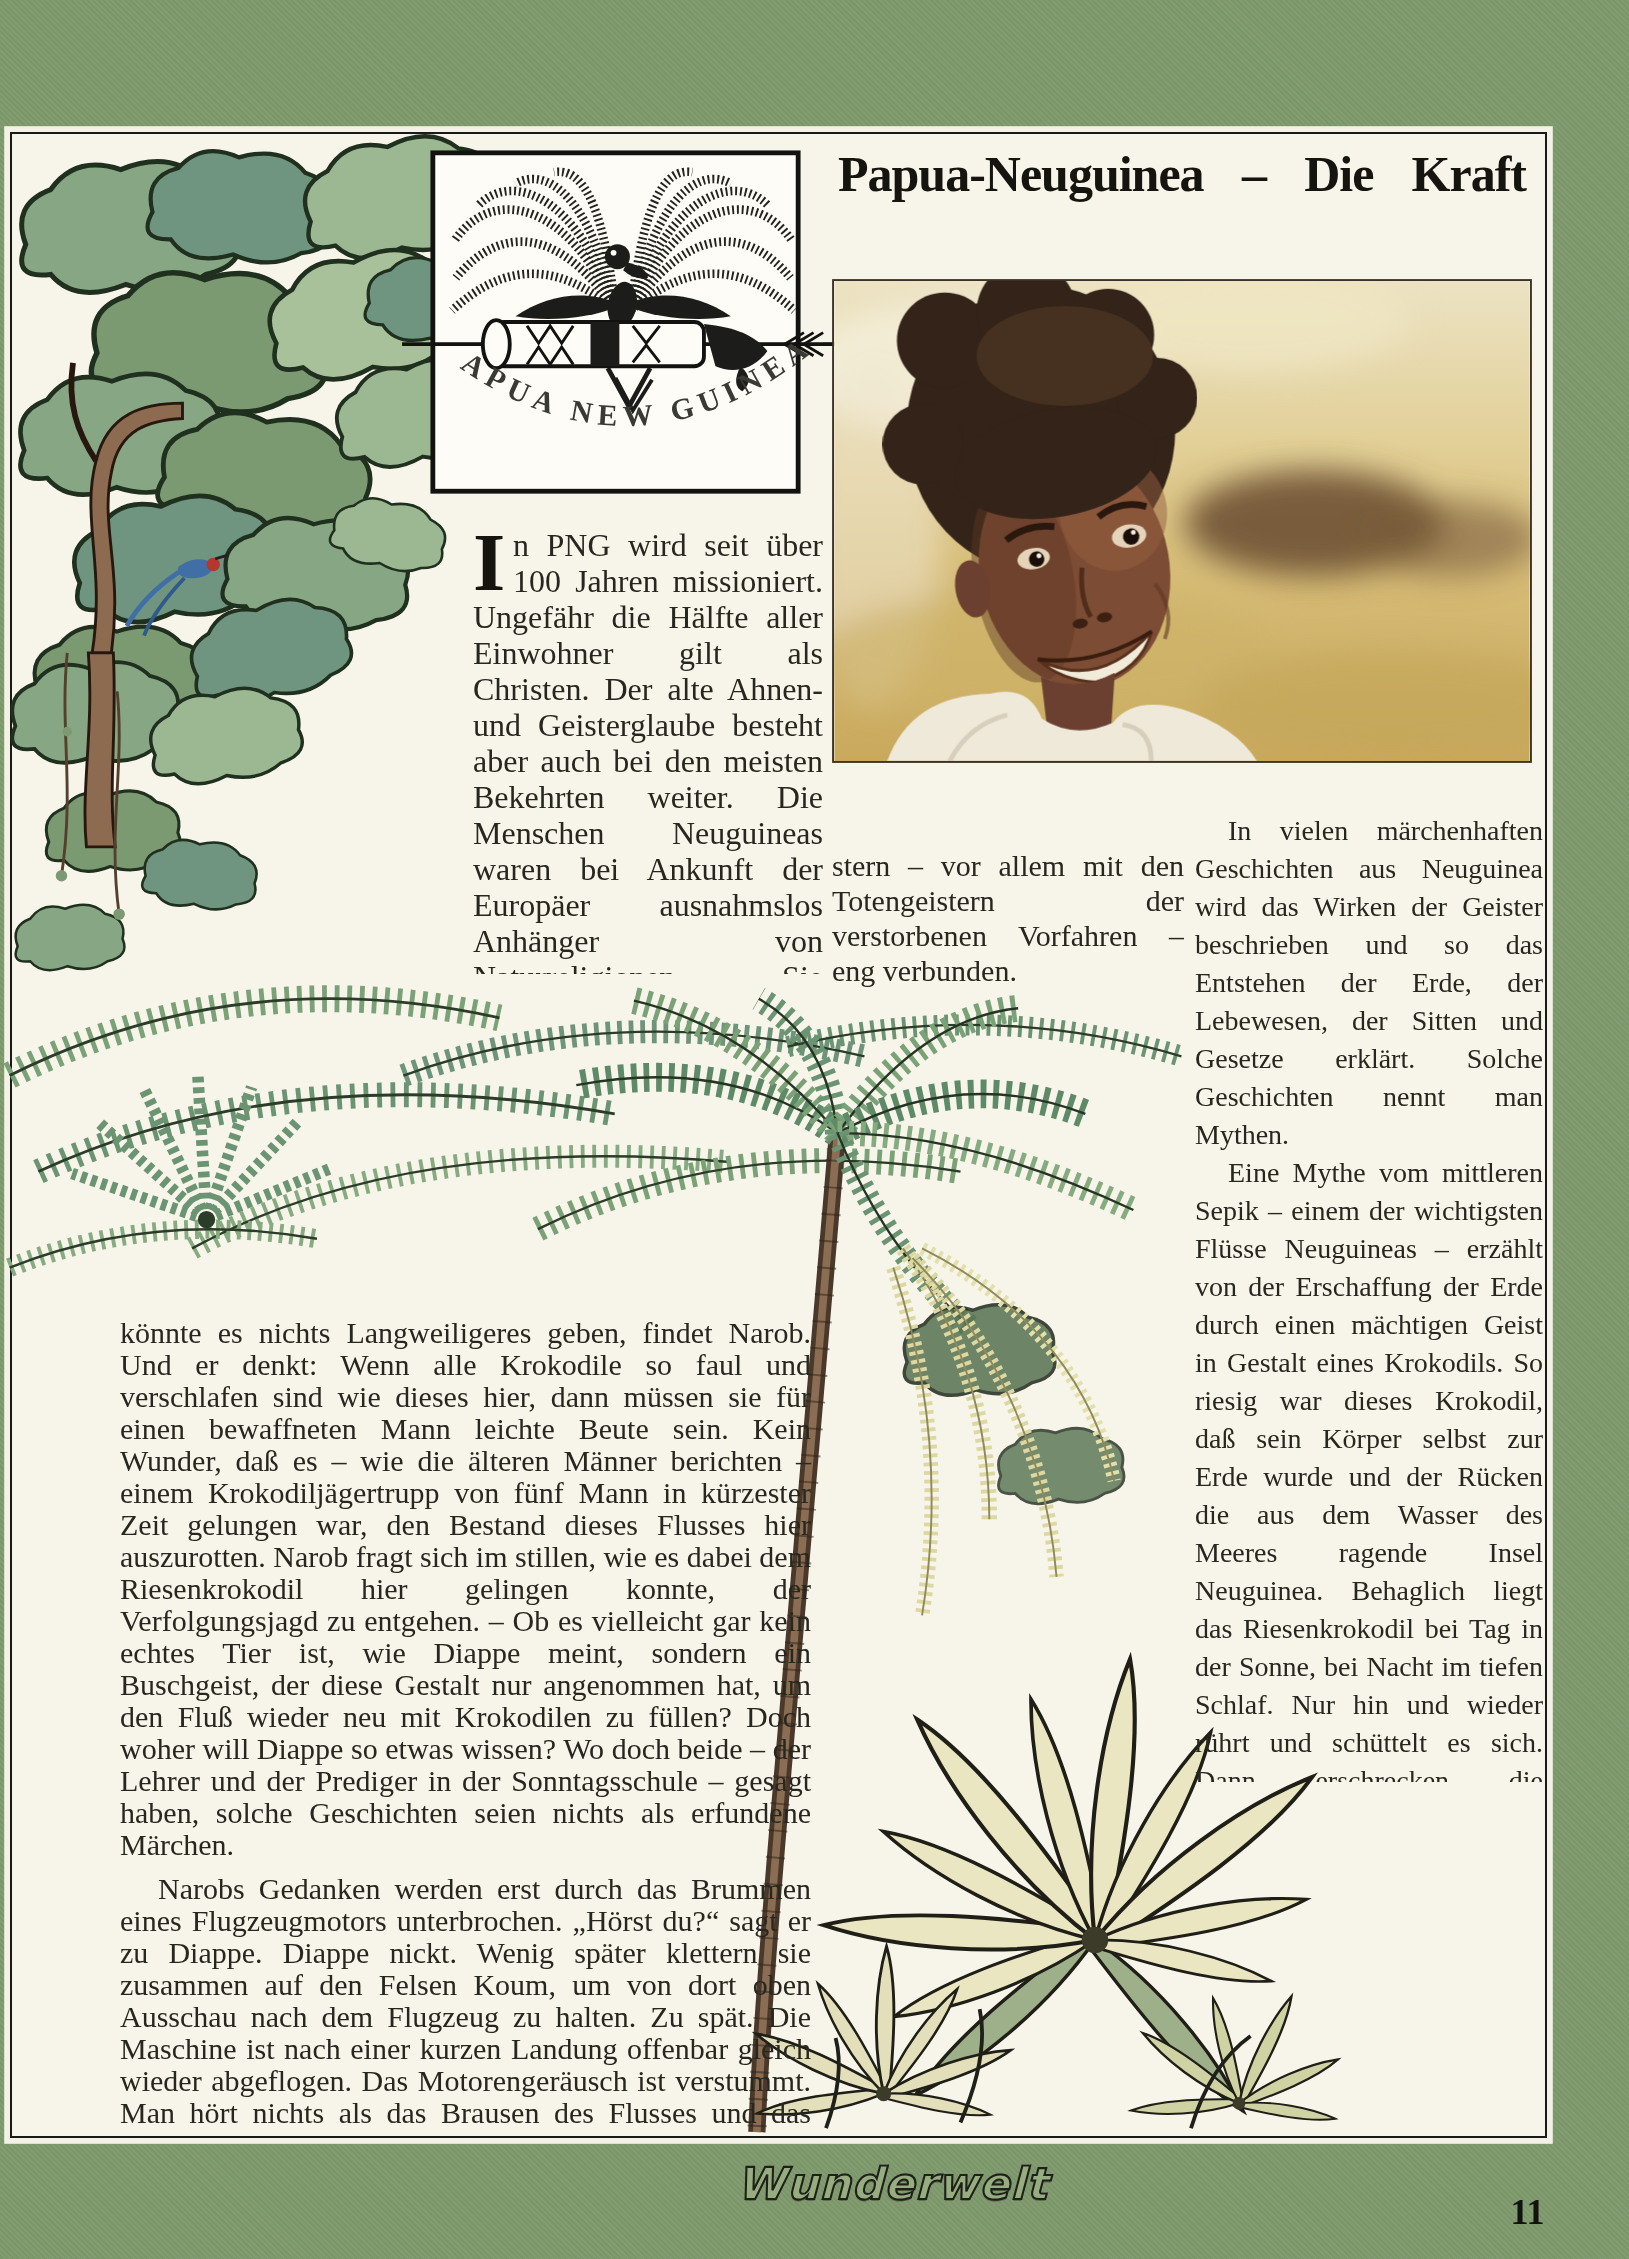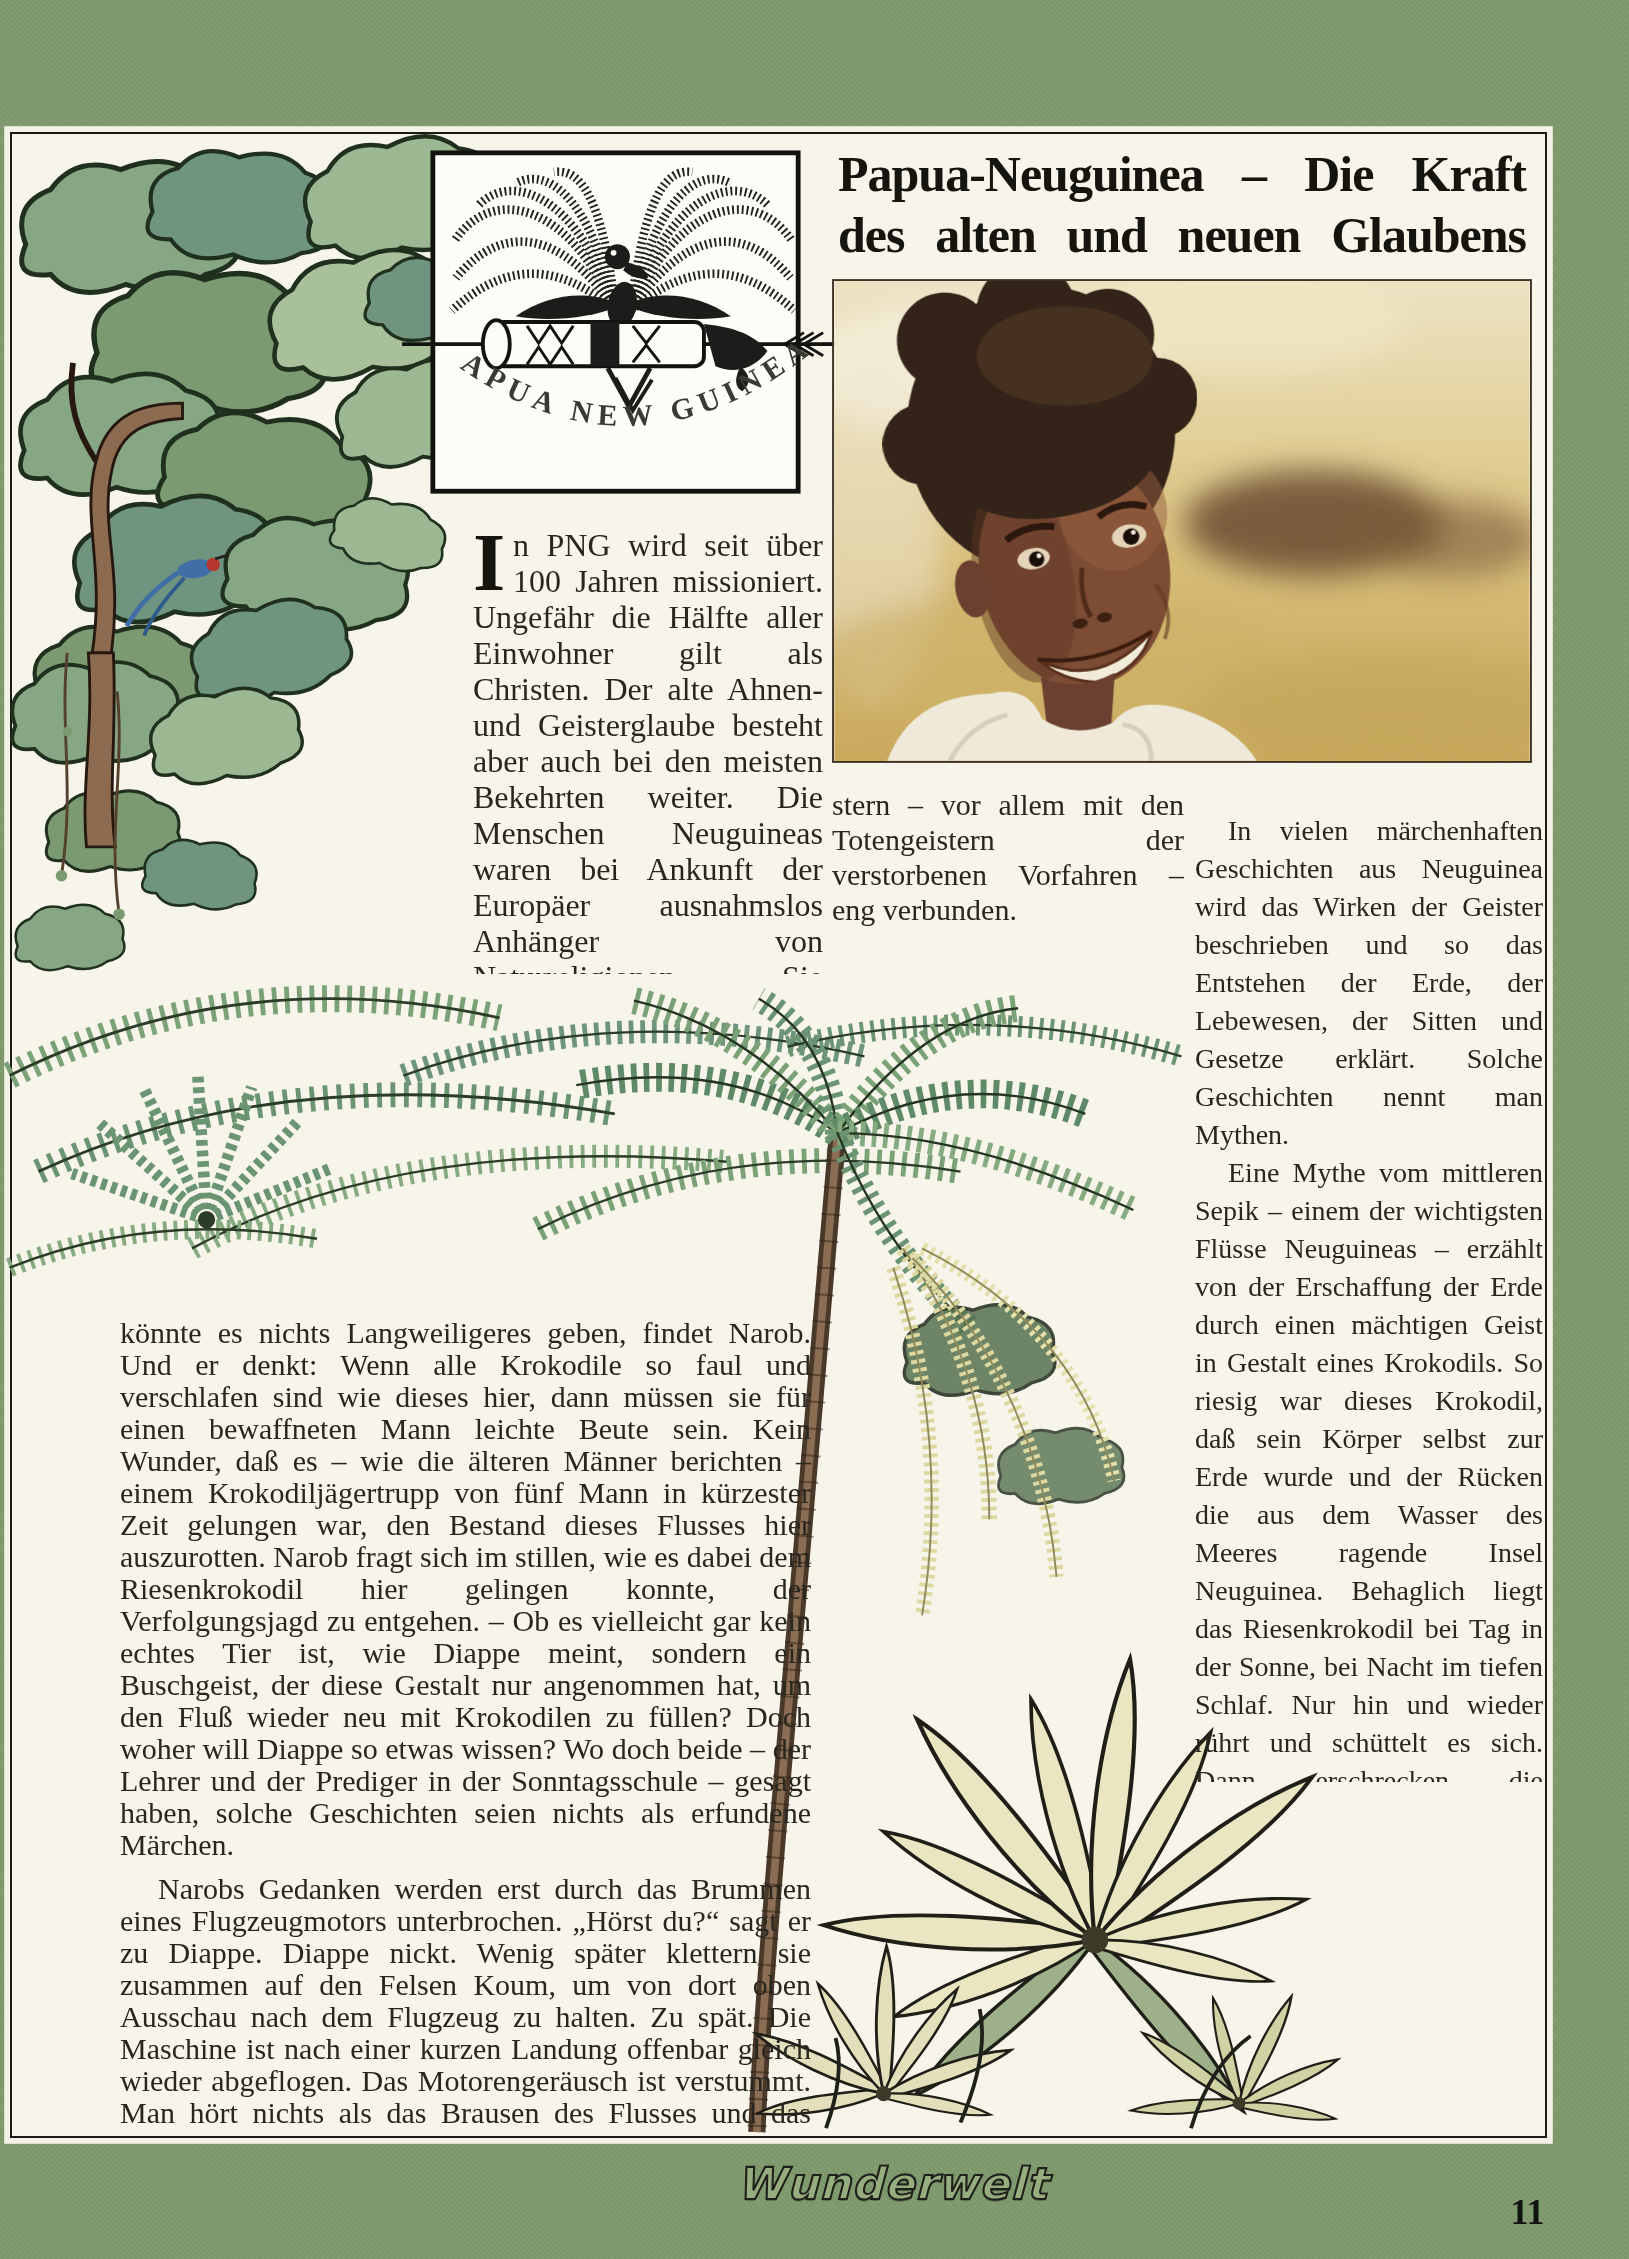--- a/index.html
+++ b/index.html
@@ -27,21 +27,21 @@
     box-shadow:0 0 0 1.9px #3c3226;
   }
   .coltext{
     text-align:justify;color:#28271f;
   }
   #intro-col{left:473px;top:527px;width:350px;height:447px;font-size:32px;line-height:36px;overflow:hidden;}
   #intro-col .dropcap{
     float:left;font-size:83px;line-height:67px;font-weight:bold;
     padding:1.9px 7.7px 0 0;color:#15140f;
   }
-  #photo-col{left:832px;top:787px;width:352px;height:163px;font-size:30px;line-height:35px;overflow:hidden;}
+  #photo-col{left:832px;top:848px;width:352px;height:163px;font-size:30px;line-height:35px;overflow:hidden;}
   #right-col{left:1195px;top:812px;width:348px;height:970px;font-size:28px;line-height:38px;overflow:hidden;}
   #right-col p{margin:0;text-indent:33px;}
   #story{left:108px;top:1305px;width:715px;height:822px;font-size:30px;line-height:32px;overflow:hidden;}
   #story p{margin:12px;}
   #story p + p{text-indent:38px;}
   #footer-logo{
     left:719px;top:2158px;width:354px;text-align:center;
     font-family:"DejaVu Sans",sans-serif;font-weight:bold;font-style:italic;
     font-size:44px;letter-spacing:1px;color:#96ad7f;
     -webkit-text-stroke:2.1px #20201a;
@@ -272,21 +272,20 @@
   <defs>
       <path id="crestArc" d="M52,222 Q235,356 418,218"></path>
     </defs>
   <text font-family="Liberation Serif, serif" font-size="31" font-weight="bold" letter-spacing="7" fill="#3a3a34">
     <textPath href="#crestArc" startOffset="50%" text-anchor="middle">PAPUA NEW GUINEA</textPath>
   </text>
 </svg>
 
 <div id="title" class="abs">
   <div class="tline">Papua-Neuguinea – Die Kraft</div>
-  <div class="tline">des alten und neuen Glaubens</div>
 </div>
 
 <div id="photo" class="abs">
   <svg width="696" height="480" viewBox="0 0 724 500">
     <defs>
       <linearGradient id="bgG" x1="0" y1="0" x2="0" y2="1">
         <stop offset="0" stop-color="#ece3c4"></stop>
           <stop offset=".35" stop-color="#e2cf96"></stop>
         <stop offset=".6" stop-color="#d7bd78"></stop>
           <stop offset="1" stop-color="#c9a95c"></stop>

